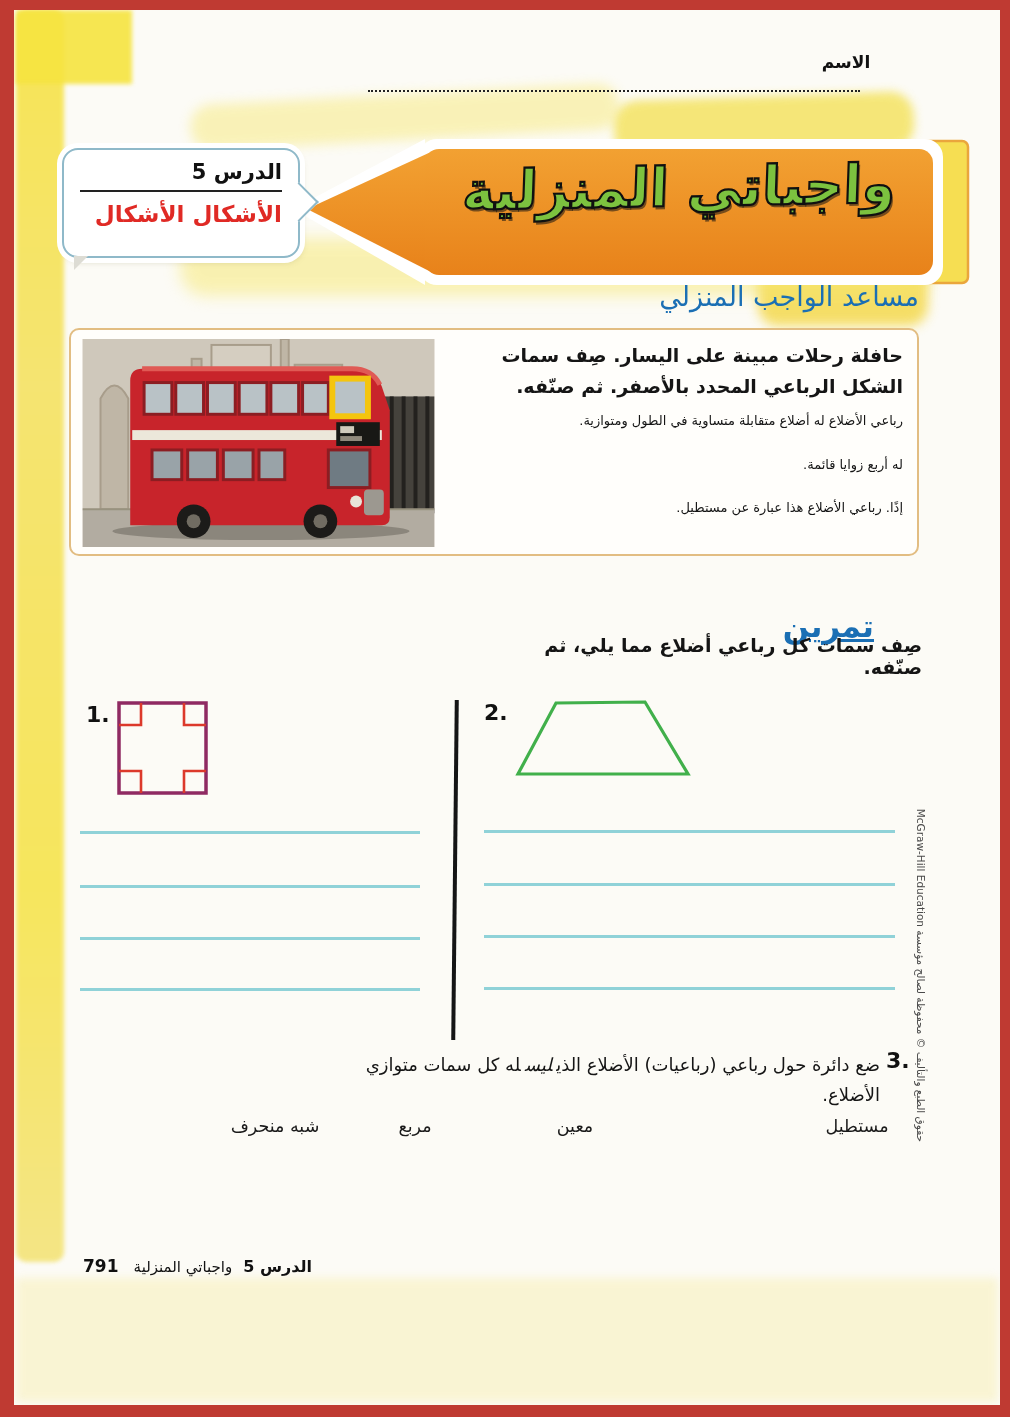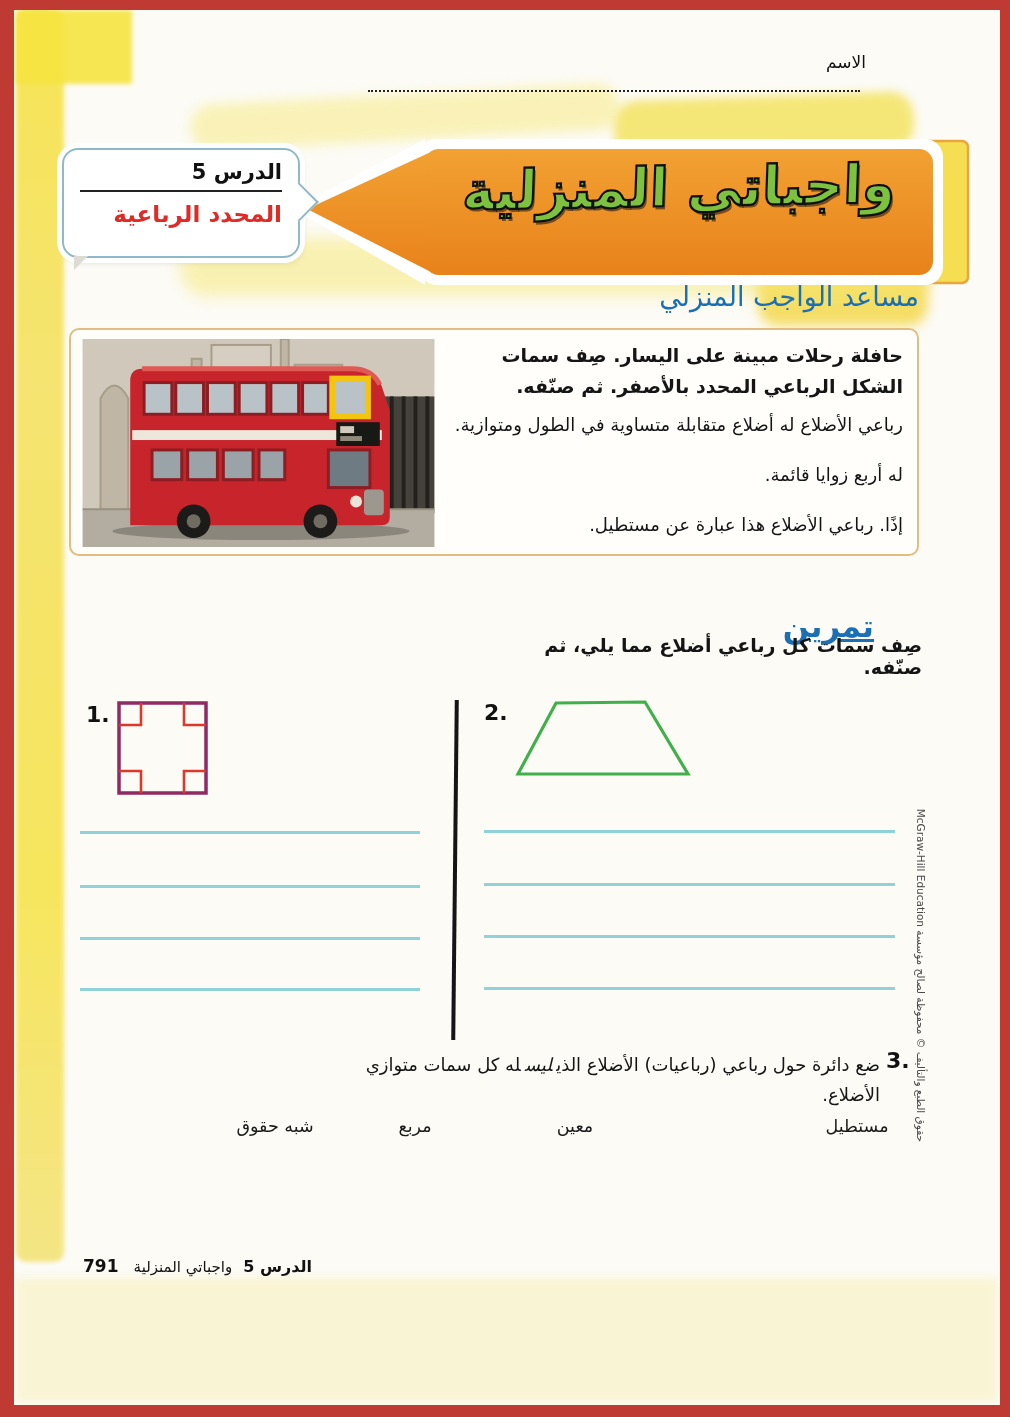--- a/index.html
+++ b/index.html
@@ -9,39 +9,39 @@
   
   .wash{position:absolute;pointer-events:none;}
   .w-leftstrip{left:2px;top:0;width:48px;height:1252px;background:linear-gradient(180deg,#f6e23a,#f4e05a 30%,#f6e343 70%,#f3e272);opacity:.85;filter:blur(2px);border-radius:10px;}
   .w-corner{left:2px;top:0;width:116px;height:74px;background:#f6e440;opacity:.9;filter:blur(2px);}
   .w-nameband{left:600px;top:86px;width:300px;height:58px;background:#f3e04e;opacity:.75;filter:blur(5px);transform:rotate(-2deg);border-radius:24px;}
   .w-arrowright{left:744px;top:140px;width:170px;height:176px;background:#f4d94e;opacity:.85;filter:blur(6px);border-radius:20px;}
   .w-paleband{left:176px;top:84px;width:430px;height:46px;background:#f6e76d;opacity:.45;filter:blur(6px);transform:rotate(-3deg);border-radius:22px;}
   .w-underarrow{left:166px;top:228px;width:750px;height:58px;background:#f6e76d;opacity:.5;filter:blur(8px);border-radius:26px;}
   .w-bottom{left:2px;top:1268px;width:982px;height:124px;background:#f8f0bc;opacity:.6;filter:blur(4px);}
   
-  .name-label{position:absolute;left:800px;top:42px;width:64px;text-align:center;font-size:17px;font-weight:normal;color:#111;direction:rtl;}
+  .name-label{position:absolute;left:800px;top:42px;width:64px;text-align:center;font-size:17px;font-weight:bold;color:#111;direction:rtl;}
   .name-line{position:absolute;left:354px;top:66px;width:492px;height:14px;border-bottom:2.5px dotted #222;}
   
   .banner-svg{position:absolute;left:279px;top:127px;width:682px;height:150px;}
   .banner-title{position:absolute;left:415px;top:146px;width:500px;text-align:center;direction:rtl;font-size:54px;font-weight:bold;color:var(--title_green,#7cc23f);-webkit-text-stroke:2.2px #101010;text-shadow:2px 3px 0 rgba(20,20,20,.55);transform:skewX(-3deg) rotate(-1deg);}
   
   .bubble{position:absolute;left:48px;top:138px;width:238px;height:110px;background:#fff;border:2px solid #8fb9c9;border-radius:16px;box-shadow:0 0 0 5px #fff, 2px 4px 6px rgba(120,110,60,.25);padding:10px 16px;box-sizing:border-box;direction:rtl;text-align:right;}
   .bubble-tail{position:absolute;right:-15px;top:38px;width:26px;height:26px;background:#fff;border-top:2px solid #8fb9c9;border-right:2px solid #8fb9c9;transform:rotate(45deg);}
   .bubble-fold{position:absolute;left:10px;bottom:-14px;width:0;height:0;border-style:solid;border-width:14px 14px 0 0;border-color:#dddcd4 transparent transparent transparent;}
   .lesson-label{font-size:21px;font-weight:bold;color:#111;}
   .lesson-divider{height:0;border-bottom:2.5px solid #222;margin:6px 0 9px 0;}
   .lesson-topic{font-size:23px;font-weight:bold;color:var(--topic_red,#e02a25);}
   
   .helper-heading{position:absolute;left:480px;top:271px;width:425px;text-align:right;direction:rtl;font-size:27px;font-weight:normal;color:var(--heading_blue,#1b6fb4);}
   .helper-box{position:absolute;left:55px;top:318px;width:850px;height:228px;background:#fffefb;border:2px solid #e2bd82;border-radius:10px;box-sizing:border-box;}
   .bus{position:absolute;left:10px;top:9px;width:355px;height:208px;}
   .helper-text{position:absolute;right:14px;top:10px;width:462px;direction:rtl;text-align:right;color:#151515;}
   .helper-problem{font-size:19px;font-weight:bold;line-height:1.65;margin:0 0 10px 0;}
-  .helper-step{font-size:18px;line-height:1.3;margin:0 0 27px 0;}
+  .helper-step{font-size:13px;line-height:1.3;margin:0 0 27px 0;}
   .helper-step:last-child{margin-bottom:9px;}
   
   .practice-heading{position:absolute;left:640px;top:598px;width:220px;text-align:right;direction:rtl;font-size:31px;font-weight:bold;color:var(--heading_blue,#1b6fb4);text-decoration:underline;}
   .practice-instruction{position:absolute;left:480px;top:624px;width:428px;text-align:right;direction:rtl;font-size:19px;font-weight:bold;color:#151515;}
   .q-number{position:absolute;font-size:22px;font-weight:bold;color:#111;direction:ltr;}
   .q1-num{left:72px;top:692px;}
   .q2-num{left:470px;top:690px;}
   .q1-shape{position:absolute;left:100px;top:688px;width:97px;height:100px;}
   .q2-shape{position:absolute;left:492px;top:686px;width:195px;height:85px;}
   .col-divider{position:absolute;left:439px;top:690px;width:3.5px;height:340px;background:#151515;transform:rotate(0.6deg);}
@@ -93,21 +93,21 @@
       <polygon points="14,72 140,14 140,136" fill="url(#og)"></polygon>
       <rect x="132" y="12" width="508" height="126" rx="14" fill="url(#og)"></rect>
     </svg>
     <div class="banner-title">واجباتي المنزلية</div>
 
     <div class="bubble">
       <span class="bubble-tail"></span>
       <span class="bubble-fold"></span>
       <div class="lesson-label">الدرس 5</div>
       <div class="lesson-divider"></div>
-      <div class="lesson-topic">المحدد الرباعية</div>
+      <div class="lesson-topic">الأشكال الأشكال</div>
     </div>
 
     <div class="helper-heading">مساعد الواجب المنزلي</div>
     <div class="helper-box">
       <svg class="bus" viewBox="0 0 355 210">
         <rect width="355" height="210" fill="#d8d2c6"></rect>
         <rect x="0" y="0" width="355" height="172" fill="#cfc8bb"></rect>
         <g stroke="#a89d8b" stroke-width="2" fill="#bfb6a6">
           <path d="M18 172 V60 q14 -26 28 0 V172 Z"></path>
           <path d="M62 172 V46 q16 -30 32 0 V172 Z" fill="#c7bfae"></path>
@@ -197,21 +197,21 @@
     <div class="ans" style="left:470px;top:977px;width:411px;"></div>
 
     <div class="q-number q3-num">3.</div>
     <div class="q3-text">
       <span>ضع دائرة حول رباعي (رباعيات) الأضلاع الذي</span><span class="it">ليس</span><span>له كل سمات متوازي</span><br>
       <span>الأضلاع.</span>
     </div>
     <span class="opt opt-rect">مستطيل</span>
     <span class="opt opt-rhombus">معين</span>
     <span class="opt opt-square">مربع</span>
-    <span class="opt opt-trap">شبه حقوق</span>
+    <span class="opt opt-trap">شبه منحرف</span>
 
     <div class="footer">
       <span class="f-lesson">الدرس 5</span>
       <span class="f-title">واجباتي المنزلية</span>
       <span class="f-page">791</span>
     </div>
 
     <div class="copyright">حقوق الطبع والتأليف © محفوظة لصالح مؤسسة McGraw-Hill Education</div>
 
   </div>

